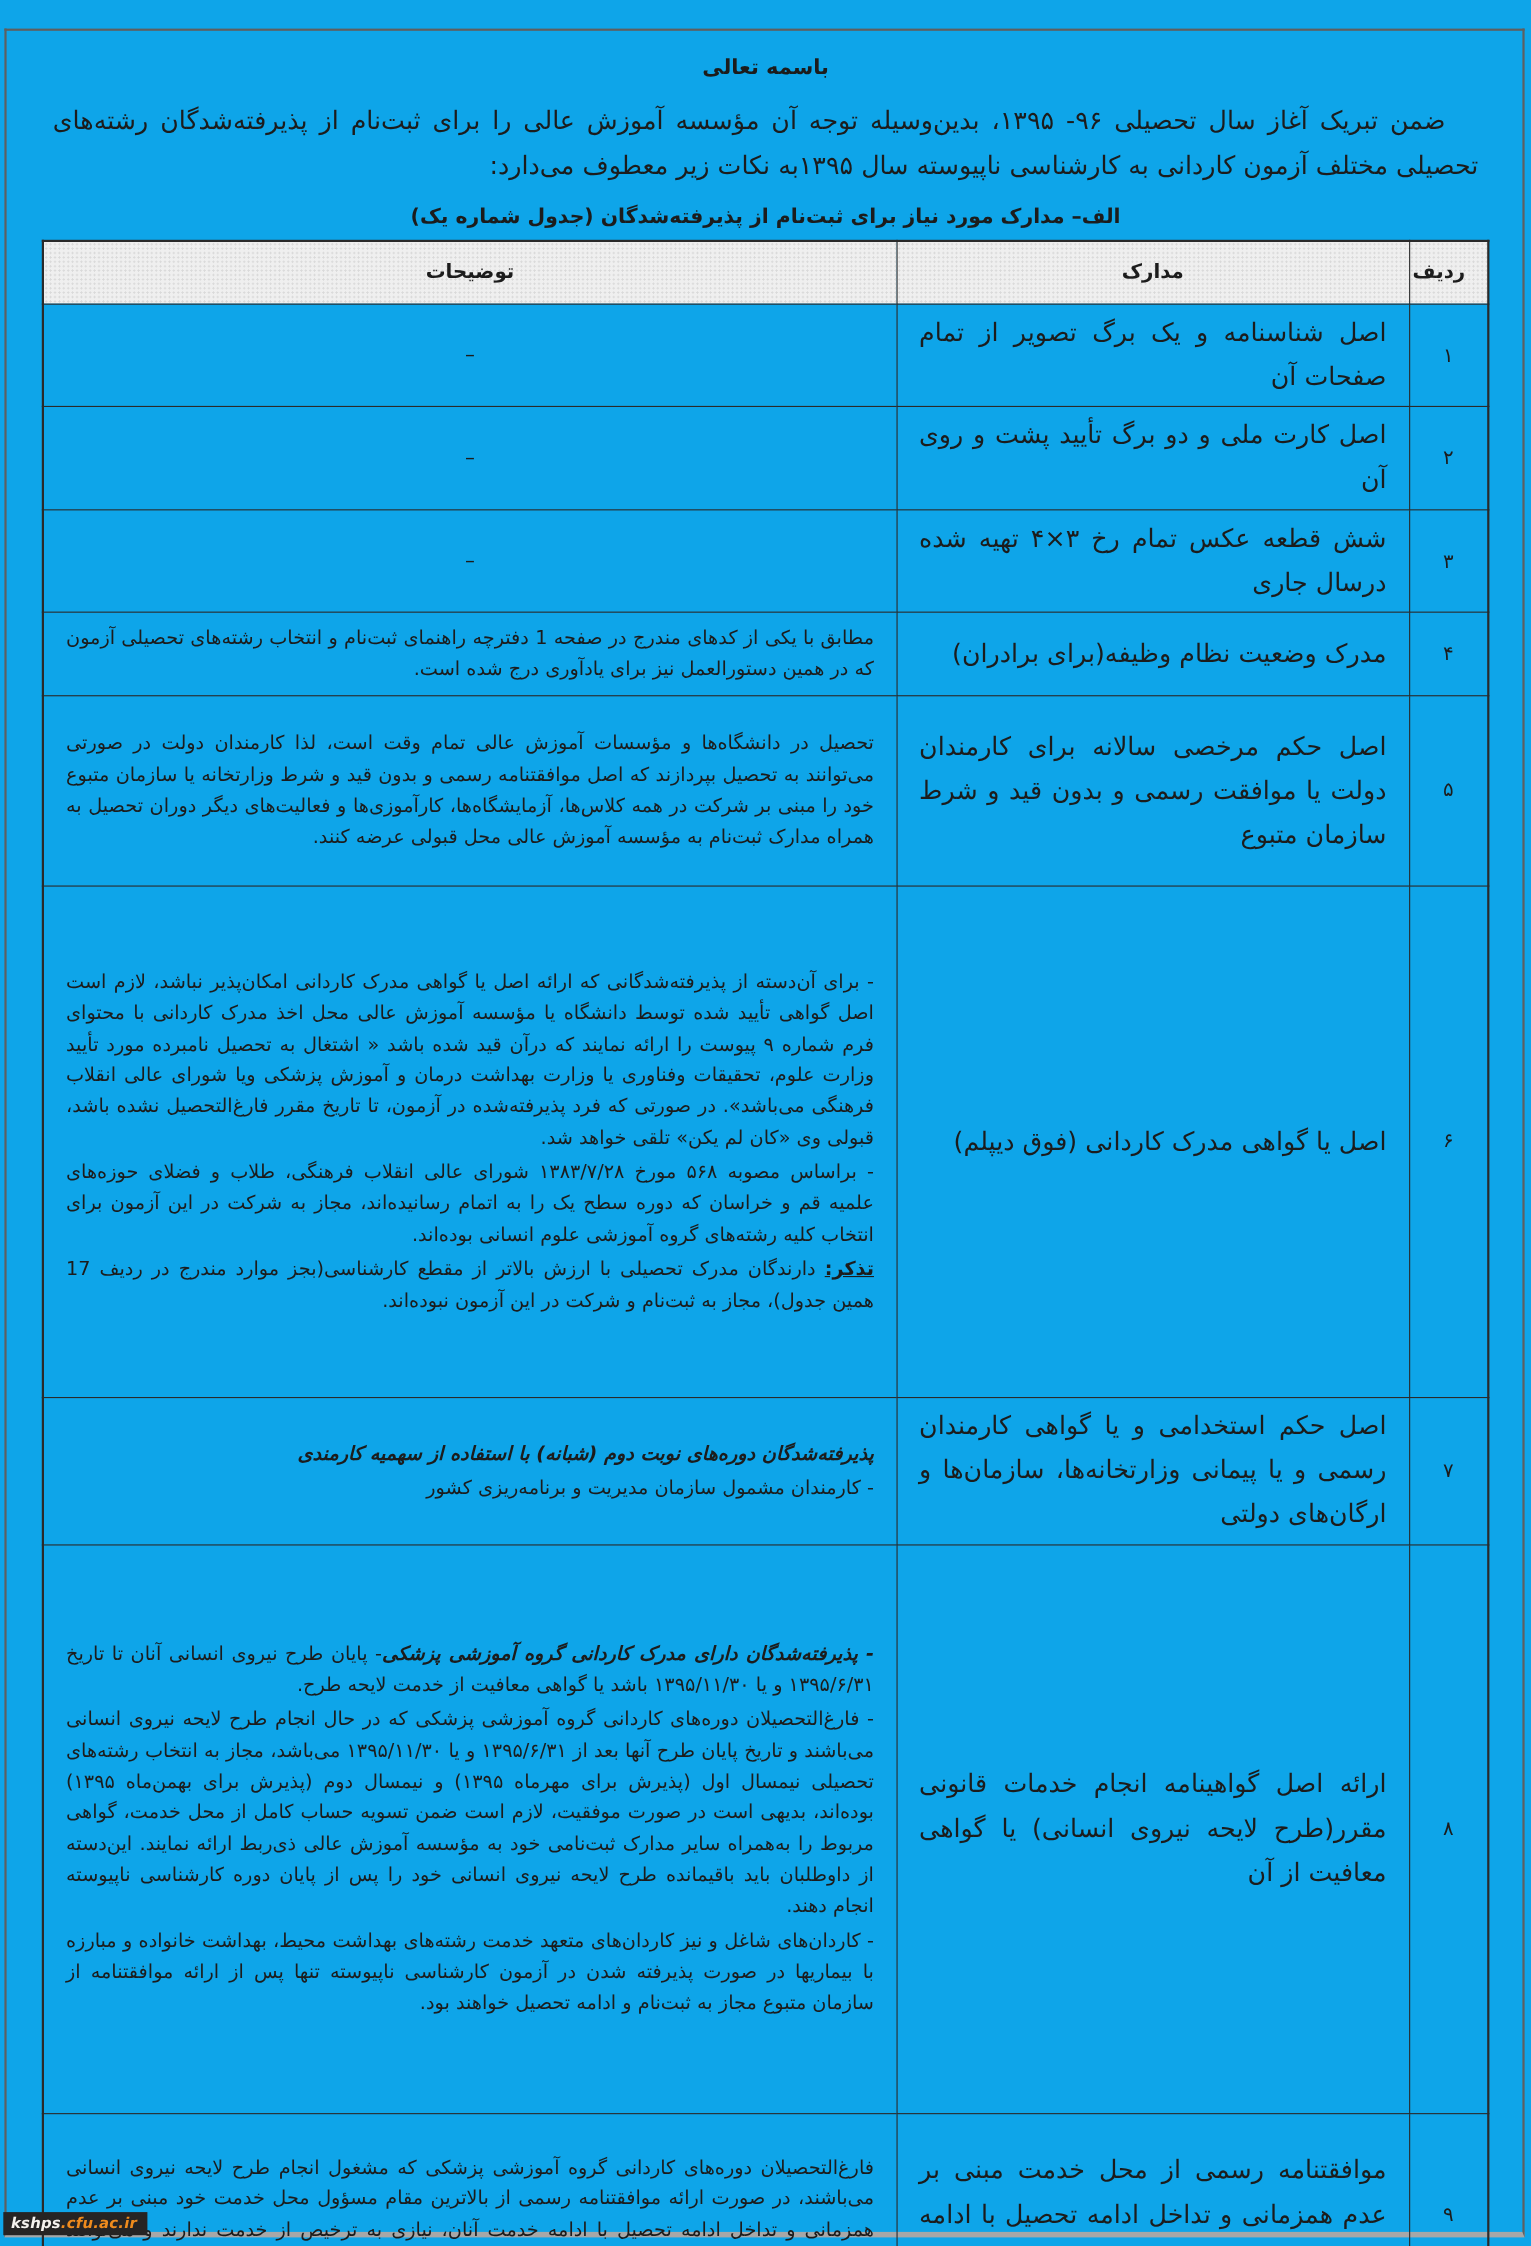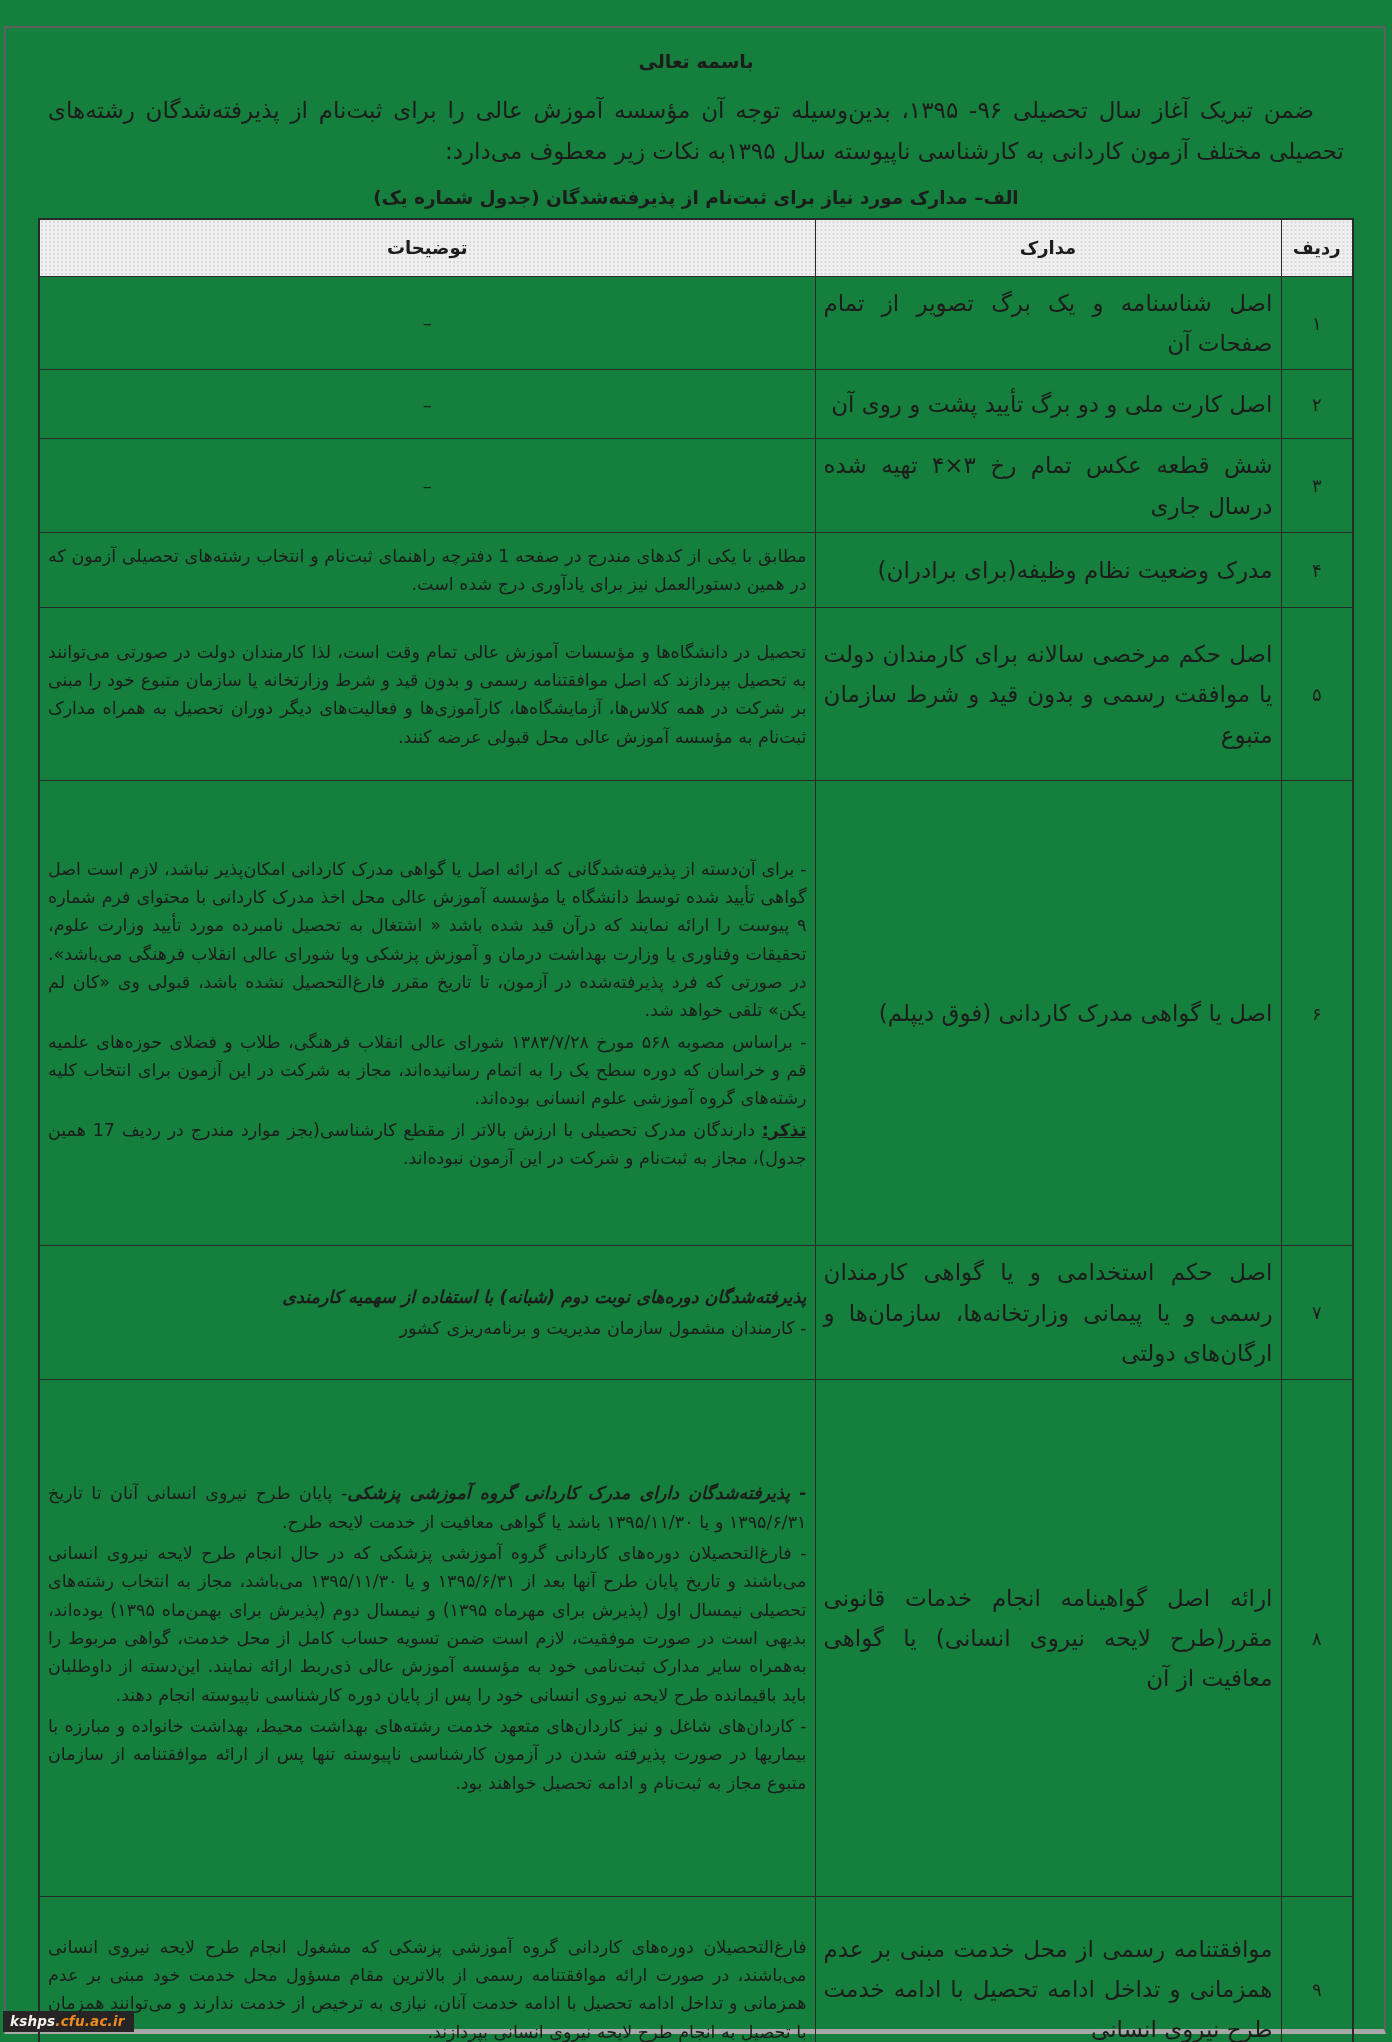--- a/index.html
+++ b/index.html
@@ -1,19 +1,19 @@
 <!DOCTYPE html>
 <html lang="fa" dir="rtl"><head>
 <meta charset="utf-8">
 <style>
   html,body{margin:0;padding:0;background:#ffffff;}
   .page{
     position:relative;
     width:1392px;height:2042px;
-    background:#15803d;
+    background:#0ea5e9;
     font-family:"DejaVu Sans",sans-serif;
     color:#1c1c1c;
     overflow:hidden;
     direction:rtl;
   }
   .frame{
     position:absolute;left:4px;top:26px;right:6px;bottom:8px;
     border:2px solid #5f5f5f;
     border-bottom:5px solid #a7a7a7;
     pointer-events:none;
@@ -30,21 +30,21 @@
   .section-title{
     font-weight:bold;font-size:18.5px;margin:6px 0 10px 0;text-align:center;
   }
   table.doc-table{
     width:100%;border-collapse:collapse;table-layout:fixed;
     border:2px solid #2a2a2a;
   }
   .doc-table th,.doc-table td{
     border:1.5px solid #2a2a2a;
     vertical-align:middle;
-    padding:6px 8px;
+    padding:6px 20px;
   }
   .doc-table thead th{
     height:44px;font-weight:bold;font-size:18px;text-align:center;
     background-color:#efefef;
     background-image:radial-gradient(#d9d9d9 0.8px, transparent 0.9px);
     background-size:4px 4px;
   }
   col.c-num{width:72px;}
   col.c-docs{width:466px;}
   td.c-num{text-align:center;font-size:18px;}

